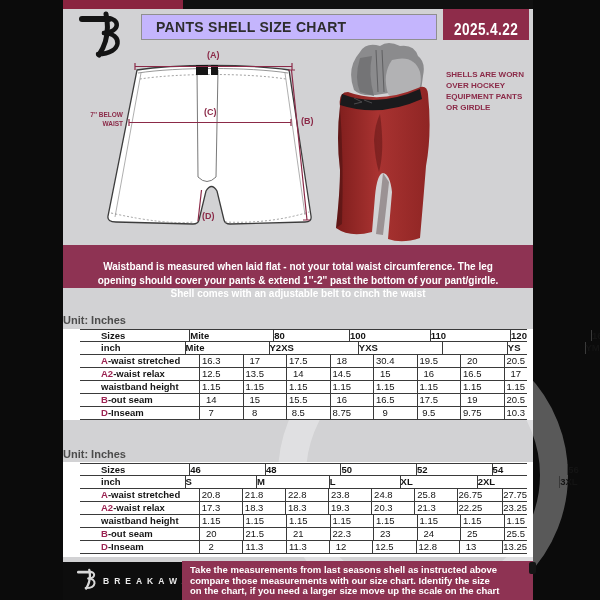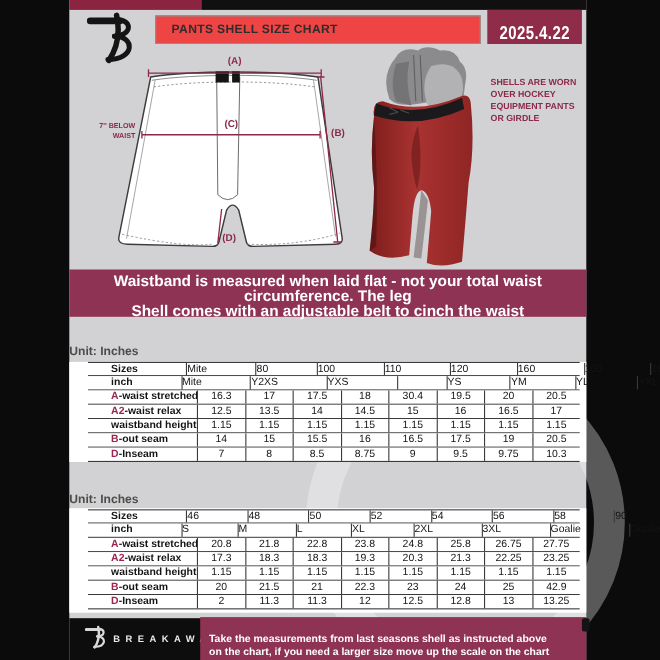--- a/index.html
+++ b/index.html
@@ -6,67 +6,67 @@
   #canvas{position:relative;width:600px;height:600px;background:#0b0b0b;overflow:hidden;
           font-family:"Liberation Sans",sans-serif;}
   .page{position:absolute;left:63px;top:0;width:470px;height:600px;background:#d2d2d4;}
   .abs{position:absolute;}
 
   
   .strip-maroon{left:0;top:0;width:120px;height:9px;background:#8a2440;}
   .strip-dark{left:120px;top:0;width:350px;height:9px;background:#101010;}
 
   
-  .title-box{left:78px;top:14px;width:296px;height:26px;background:#ef4444;border:1px solid #8f8f8f;
-             box-sizing:border-box;line-height:24px;padding-left:14px;font-size:11px;font-weight:bold;
+  .title-box{left:78px;top:14px;width:296px;height:26px;background:#c4b5fd;border:1px solid #8f8f8f;
+             box-sizing:border-box;line-height:24px;padding-left:14px;font-size:14px;font-weight:bold;
              color:#2d2d2d;letter-spacing:.3px;z-index:3;}
   .date-box{left:380px;top:9px;width:86px;height:31px;background:#8e2c4a;z-index:3;
             display:flex;align-items:flex-end;justify-content:center;}
   .date-box span{color:#fff;font-weight:bold;font-size:17px;display:inline-block;transform:scaleX(.8);letter-spacing:.5px;}
   .logo-main{left:16px;top:10px;z-index:3;}
 
   
   .dlabel{font-size:9px;font-weight:bold;color:#8b2a48;z-index:4;}
   .waist-note{left:10px;top:110px;width:50px;text-align:right;font-size:6.5px;line-height:9px;
               font-weight:bold;color:#8b2a48;z-index:4;}
   .photo-note{left:383px;top:69px;width:95px;font-size:8px;line-height:11px;font-weight:bold;
               color:#8b2a48;z-index:4;}
 
   
   .banner{left:0;top:245px;width:470px;height:43px;background:#8e3353;color:#fff;text-align:center;
-          font-size:14px;font-weight:bold;line-height:13.5px;padding-top:4px;box-sizing:border-box;z-index:3;}
+          font-size:10px;font-weight:bold;line-height:13.5px;padding-top:15px;box-sizing:border-box;z-index:3;}
 
   
   .section-box{left:132px;width:206px;height:26px;background:#0d0d0d;border-radius:5px;z-index:3;
                display:flex;align-items:center;justify-content:center;}
   .section-box span{color:#fff;font-weight:bold;font-size:16px;letter-spacing:.5px;display:inline-block;
                     transform:scaleX(.84);white-space:nowrap;}
   .unit{left:0;width:564px;text-align:left;font-size:11px;font-weight:bold;color:#4c4c4c;z-index:3;}
 
   
   .panel{left:0;width:470px;background:#fff;z-index:1;}
   .watermark{left:215px;top:330px;width:290px;height:290px;border:28px solid rgba(255,255,255,.32);
              border-radius:50%;box-sizing:border-box;z-index:0;}
 
   
   .size-table{left:17px;width:447px;z-index:2;}
-  .t-row{display:flex;height:13px;background:#fff;border-bottom:1px solid #3a3a3a;box-sizing:border-box;}
+  .t-row{display:flex;height:13px;background:#fff;border-bottom:1px solid #3a3a3a;box-sizing:border-box;gap:20px;}
   .t-row:first-child{border-top:1px solid #3a3a3a;}
   .t-label{width:99px;box-sizing:border-box;padding-left:21px;font-size:9.5px;font-weight:bold;
            line-height:12px;color:#141414;white-space:nowrap;}
   .t-cell{flex:1;border-left:1px solid #3a3a3a;text-align:center;font-size:9.5px;line-height:12px;color:#141414;}
-  .t-row.bold .t-cell{font-weight:normal;margin-left:44px;}
+  .t-row.bold .t-cell{font-weight:bold;margin-left:44px;}
   .t-prefix{color:#9b2452;}
 
   
   .bottom-bar{left:0;top:562px;width:470px;height:38px;background:#0d0d0d;z-index:2;}
   .brand-text{left:40px;top:576px;color:#e9e9e9;font-size:8.5px;font-weight:bold;letter-spacing:5px;z-index:3;}
   .logo-small{left:14px;top:568px;z-index:3;}
   .footer-note{left:119px;top:561px;width:351px;height:39px;background:#8e3353;color:#fff;
-               font-size:9.5px;font-weight:bold;line-height:10.5px;padding:16px 0 0 8px;box-sizing:border-box;z-index:4;}
+               font-size:9.5px;font-weight:bold;line-height:10.5px;padding:4px 0 0 8px;box-sizing:border-box;z-index:4;}
   .cursor-mark{left:466px;top:562px;width:7px;height:12px;background:#141414;border-radius:2px;z-index:5;}
 
   svg{display:block;}
 </style>
 </head>
 <body>
 
 <div id="canvas">
   <div class="page">
 
@@ -152,20 +152,21 @@
     </div>
     <div class="abs photo-note">
       <div>SHELLS ARE WORN</div>
       <div>OVER HOCKEY</div>
       <div>EQUIPMENT PANTS</div>
       <div>OR GIRDLE</div>
     </div>
 
     <div class="abs banner">
       <div>Waistband is measured when laid flat - not your total waist circumference. The leg</div>
+      <div>opening should cover your pants &amp; extend 1''-2'' past the bottom of your pant/girdle.</div>
       <div>Shell comes with an adjustable belt to cinch the waist</div>
     </div>
 
     <div class="abs watermark"></div>
 
     <div class="abs unit" style="top:314px;">Unit: Inches</div>
     <div class="abs panel" style="top:329px;height:91px;"></div>
     <div class="abs size-table" style="top:329px;">
         <div class="t-row bold">
           <div class="t-label">Sizes</div>
@@ -306,21 +307,21 @@
         </div>
         <div class="t-row">
           <div class="t-label"><span class="t-prefix">B</span>-out seam</div>
           <div class="t-cell">20</div>
           <div class="t-cell">21.5</div>
           <div class="t-cell">21</div>
           <div class="t-cell">22.3</div>
           <div class="t-cell">23</div>
           <div class="t-cell">24</div>
           <div class="t-cell">25</div>
-          <div class="t-cell">42.9</div>
+          <div class="t-cell">25.5</div>
         </div>
         <div class="t-row">
           <div class="t-label"><span class="t-prefix">D</span>-Inseam</div>
           <div class="t-cell">2</div>
           <div class="t-cell">11.3</div>
           <div class="t-cell">11.3</div>
           <div class="t-cell">12</div>
           <div class="t-cell">12.5</div>
           <div class="t-cell">12.8</div>
           <div class="t-cell">13</div>
@@ -335,18 +336,19 @@
           <path d="M3 9 H30" stroke-width="6"></path>
           <path d="M27 4 C30 18 28 33 20 45" stroke-width="5"></path>
           <path d="M28 8 C41 8 42 22 25 23" stroke-width="4.5"></path>
           <path d="M25 23 C44 23 44 44 19 44" stroke-width="4.5"></path>
         </g>
       </svg>
     </div>
     <div class="abs brand-text">BREAKAWAY</div>
     <div class="abs footer-note">
       <div>Take the measurements from last seasons shell as instructed above</div>
+      <div>compare those measurements  with our size chart. Identify the size</div>
       <div>on the chart, if you need a larger size move up the scale on the chart</div>
     </div>
     <div class="abs cursor-mark"></div>
 
   </div>
 </div>
 
 </body></html>

